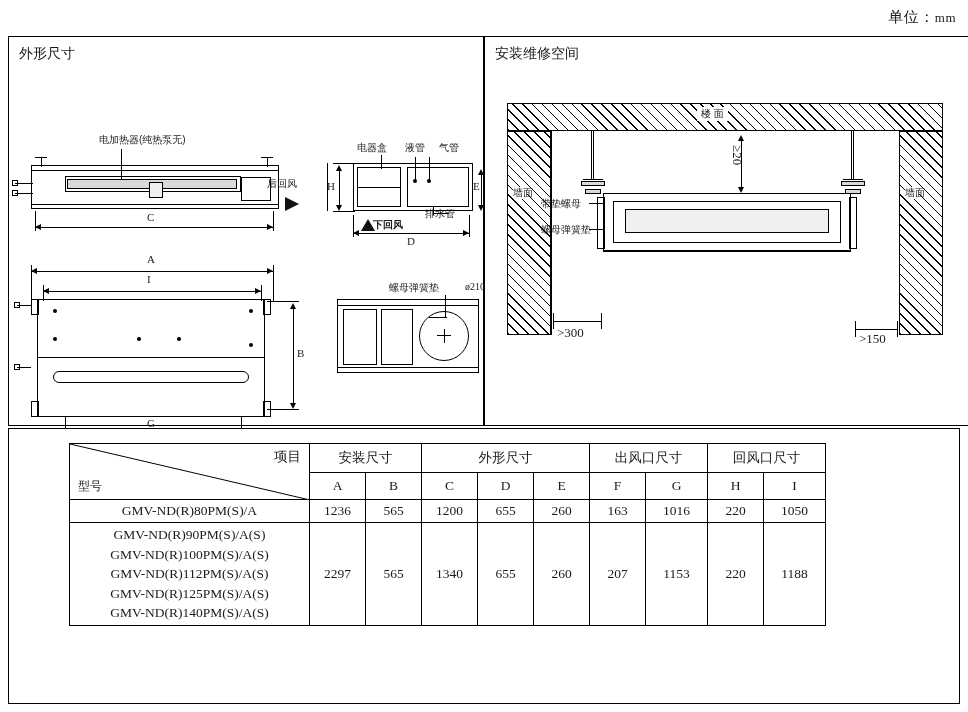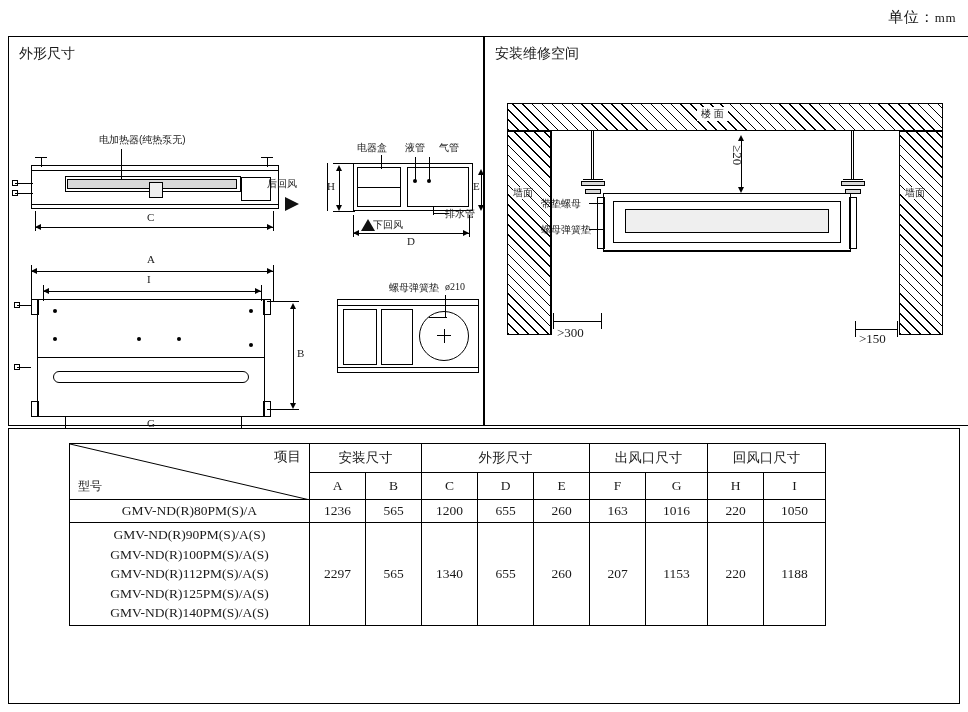--- a/index.html
+++ b/index.html
@@ -154,24 +154,24 @@
       <div class="ln v1" style="left:406px; top:120px; height:24px;"></div>
       <div class="ln v1" style="left:420px; top:120px; height:24px;"></div>
       <div class="ln v1" style="left:372px; top:118px; height:14px;"></div>
 
       <div class="lbl" style="left:348px; top:104px;">电器盒</div>
       <div class="lbl" style="left:396px; top:104px;">液管</div>
       <div class="lbl" style="left:430px; top:104px;">气管</div>
 
       <div class="ln h1" style="left:424px; top:176px; width:16px;"></div>
       <div class="ln v1" style="left:424px; top:170px; height:8px;"></div>
-      <div class="lbl" style="left:436px; top:170px;">排水管</div>
+      <div class="lbl" style="left:416px; top:170px;">排水管</div>
 
       <div class="big-arrow-u" style="left:352px; top:182px;"></div>
-      <div class="lbl" style="left:364px; top:181px;">下回风</div>
+      <div class="lbl" style="left:364px; top:181px;font-weight:bold;">下回风</div>
 
       <div class="ln v1" style="left:330px; top:130px; height:40px;"></div>
       <div class="arrow-u" style="left:327px; top:128px;"></div>
       <div class="arrow-d" style="left:327px; top:168px;"></div>
       <div class="ln h1" style="left:324px; top:126px; width:22px;"></div>
       <div class="ln h1" style="left:324px; top:174px; width:22px;"></div>
       <div class="dim" style="left:318px; top:143px;">H</div>
       <div class="ln v1" style="left:318px; top:126px; height:48px;"></div>
 
       <div class="ln v1" style="left:472px; top:134px; height:36px;"></div>
@@ -236,21 +236,21 @@
       <div class="ln h1" style="left:56px; top:396px; width:176px;"></div>
       <div class="arrow-l" style="left:56px; top:393px;"></div>
       <div class="arrow-r" style="left:226px; top:393px;"></div>
       <div class="ln v1" style="left:56px; top:380px; height:20px;"></div>
       <div class="ln v1" style="left:232px; top:380px; height:20px;"></div>
       <div class="dim" style="left:138px; top:380px;">G</div>
     </div>
 
     <div>
       <div class="lbl" style="left:380px; top:244px;">螺母弹簧垫</div>
-      <div class="lbl lbl-serif" style="left:436px; top:244px;">ø210</div>
+      <div class="lbl lbl-serif" style="left:456px; top:244px;">ø210</div>
       <div class="ln v1" style="left:436px; top:258px; height:22px;"></div>
       <div class="ln h1" style="left:420px; top:280px; width:18px;"></div>
 
       <div class="box" style="left:328px; top:262px; width:142px; height:74px;"></div>
       <div class="ln h1" style="left:328px; top:268px; width:142px;"></div>
       <div class="circle-o" style="left:410px; top:274px; width:50px; height:50px;"></div>
       <div class="ln h1" style="left:428px; top:298px; width:14px;"></div>
       <div class="ln v1" style="left:435px; top:292px; height:14px;"></div>
       <div class="box" style="left:334px; top:272px; width:34px; height:56px;"></div>
       <div class="box" style="left:372px; top:272px; width:32px; height:56px;"></div>

